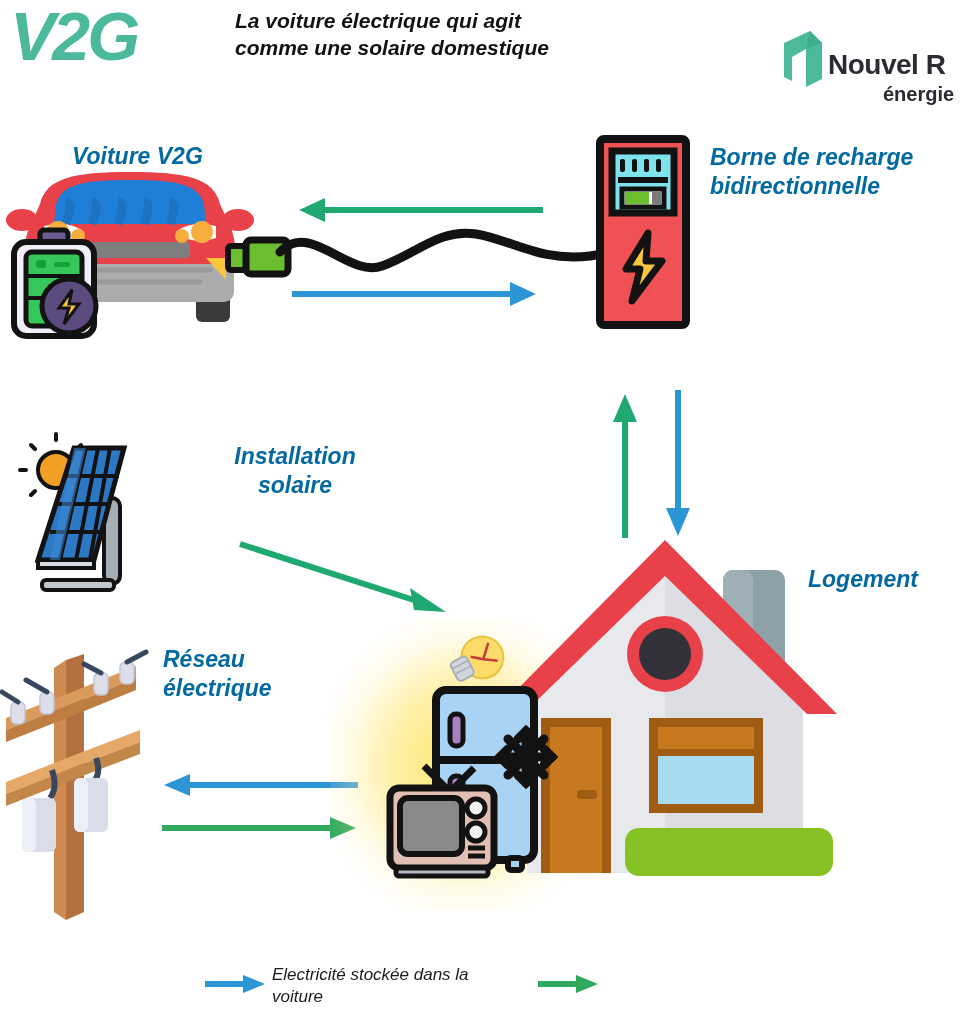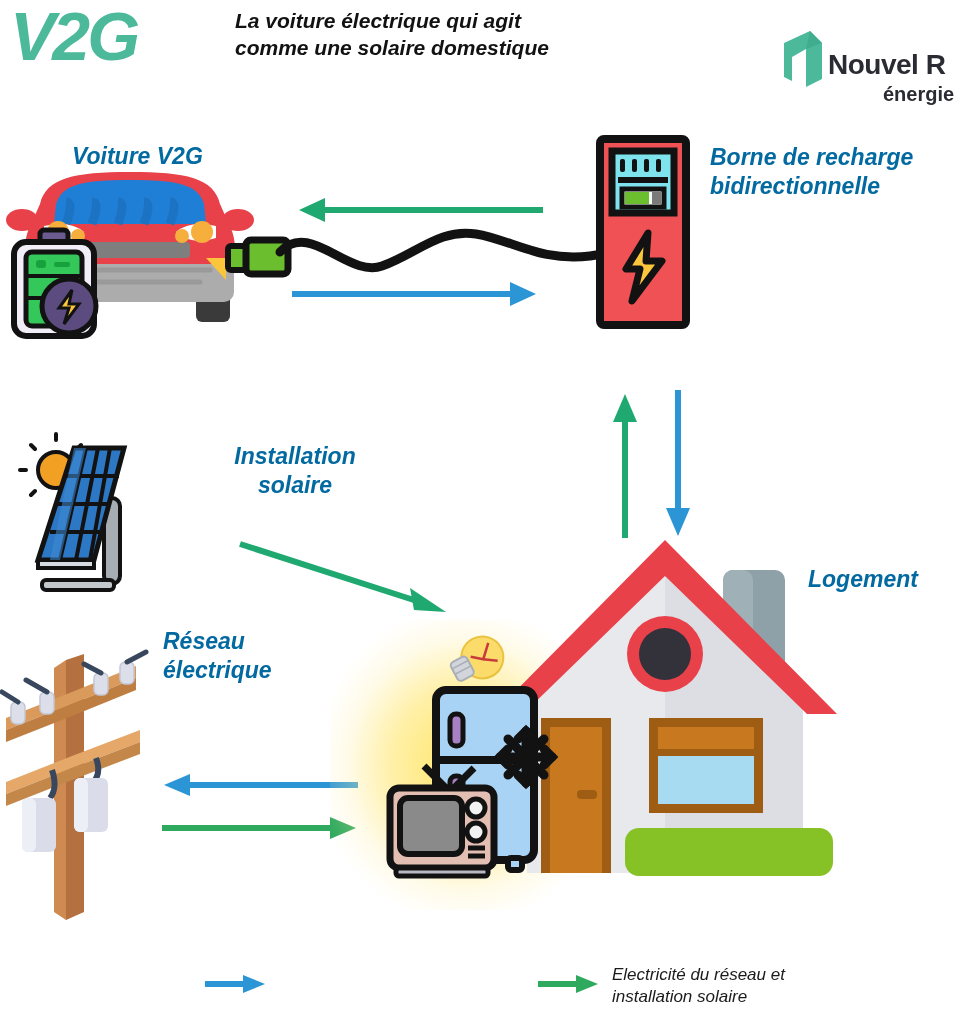--- a/index.html
+++ b/index.html
@@ -173,21 +173,21 @@
 </svg>
 </div>
 
 <div class="abs" style="left:238px;top:540px;">
 <svg width="215" height="80" viewBox="0 0 215 80">
   <line x1="2" y1="4" x2="182" y2="62" stroke="#1FA971" stroke-width="6"></line>
   <path d="M208 72 L172 48 L176 70 Z" fill="#1FA971"></path>
 </svg>
 </div>
 
-<div class="abs lbl" style="left:163px;top:627px;width:140px;">Réseau électrique</div>
+<div class="abs lbl" style="left:163px;top:645px;width:140px;">Réseau électrique</div>
 
 <div class="abs" style="left:0px;top:640px;">
 <svg width="160" height="290" viewBox="0 0 160 290">
 
   <polygon points="66,20 84,14 84,272 66,280" fill="#B4713F"></polygon>
   <polygon points="66,20 66,280 54,272 54,28" fill="#CF8A52"></polygon>
 
   <polygon points="6,78 72,52 136,26 136,38 72,64 6,90" fill="#DA9A5C"></polygon>
   <polygon points="6,90 72,64 136,38 136,50 72,76 6,102" fill="#BE7E42"></polygon>
 
@@ -298,21 +298,21 @@
 </svg>
 </div>
 
 <div class="abs" id="legend">
   <div class="abs" style="left:205px;top:16px;">
     <svg width="62" height="20" viewBox="0 0 62 20">
       <line x1="0" y1="10" x2="40" y2="10" stroke="#2B95D6" stroke-width="6"></line>
       <path d="M60 10 L38 1 L38 19 Z" fill="#2B95D6"></path>
     </svg>
   </div>
+  <div class="abs lg-txt" style="left:272px;top:6px;width:210px;">Electricité stockée dans la voiture</div>
 
   <div class="abs" style="left:538px;top:16px;">
     <svg width="62" height="20" viewBox="0 0 62 20">
       <line x1="0" y1="10" x2="40" y2="10" stroke="#2FA95E" stroke-width="6"></line>
       <path d="M60 10 L38 1 L38 19 Z" fill="#2FA95E"></path>
     </svg>
   </div>
-  <div class="abs lg-txt" style="left:612px;top:6px;width:240px;">Electricité du réseau et installation solaire</div>
 </div>
 
 </body></html>

